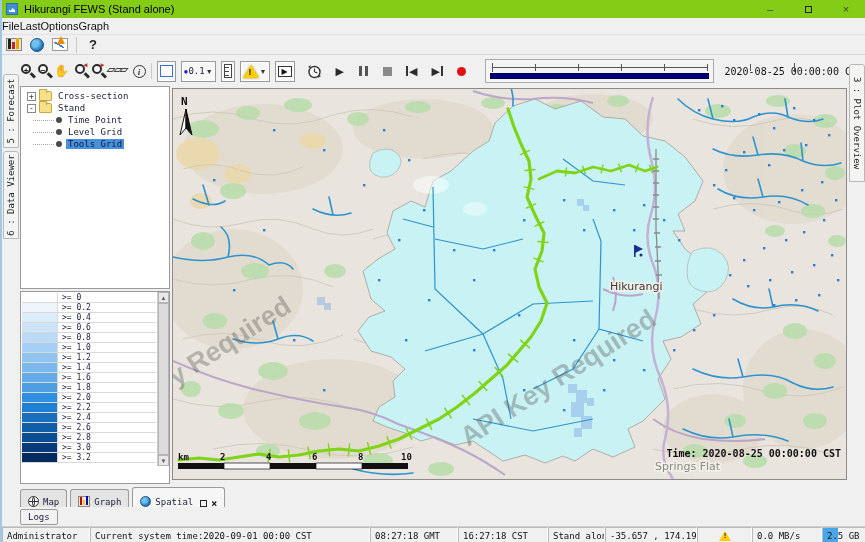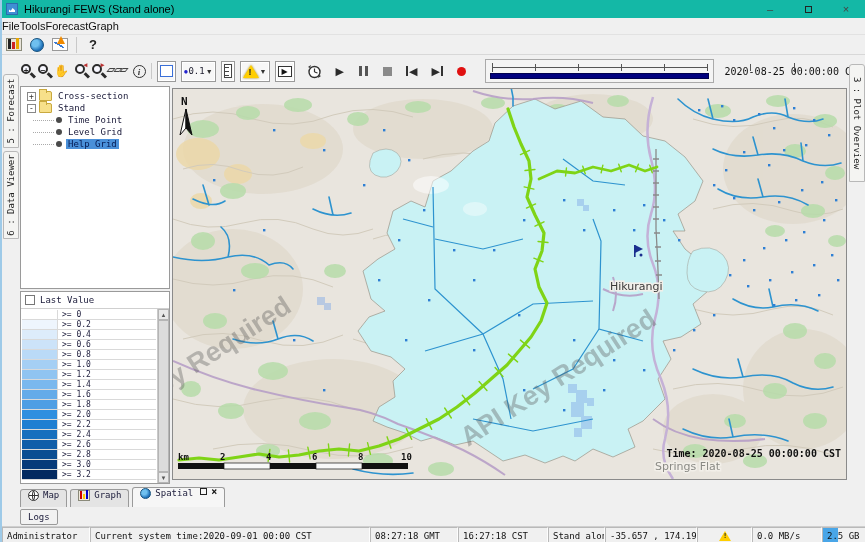--- a/index.html
+++ b/index.html
@@ -4,21 +4,21 @@
 <style>
   * { margin:0; padding:0; box-sizing:border-box; }
   html,body { width:865px; height:542px; overflow:hidden; }
   body {
     font-family:"Liberation Sans", sans-serif;
     font-size:12px; background:#f0f0f0; color:#111;
     border-left:2px solid #9ecae8; position:relative;
   }
 
   
-  .titlebar { height:18px; background:#14b8a6; display:flex; align-items:center; padding-left:4px; }
+  .titlebar { height:18px; background:#84cc16; display:flex; align-items:center; padding-left:4px; }
   .app-icon { width:12px; height:12px; border:1px solid #2a6db0; background:#3f8fd4; margin-right:6px; position:relative; }
   .app-icon::after { content:""; position:absolute; left:2px; right:2px; bottom:2px; height:4px; background:#fff; clip-path:polygon(0 100%,0 40%,30% 70%,60% 0,100% 55%,100% 100%); }
   .title-text { font-size:11px; color:#000; }
   .win-controls { margin-left:auto; display:flex; height:18px; }
   .win-btn { width:38px; text-align:center; font-size:11px; color:#444; line-height:18px; }
   
   .menubar { height:17px; background:#f0f0f0; display:flex; align-items:center; border-bottom:1px solid #e2e2e2; }
   .menu-item { padding:0 0; font-size:11px; color:#111; }
   
   .toolbar1 { height:20px; background:#f0f0f0; display:flex; align-items:center; gap:8px; padding-left:4px; border-bottom:1px solid #d8d8d8; }
@@ -87,21 +87,21 @@
   .legend-sb { position:absolute; right:0; top:0; width:12px; height:100%; background:#f0f0f0; border-left:1px solid #c9c9c9; }
   .sb-btn { height:11px; border:1px solid #b5b5b5; background:#e8e8e8; font-size:6px; text-align:center; line-height:10px; color:#555; }
   .sb-thumb { position:absolute; left:0; right:0; top:11px; bottom:11px; background:#dcdcdc; border:1px solid #b5b5b5; }
 
   
   .map-panel { position:absolute; left:170px; top:88px; width:675px; height:392px; border:1px solid #8a8a8a; background:#e9e5de; overflow:hidden; }
   .map-panel svg { display:block; }
 
   
   .bottom-tabs { position:absolute; left:18px; top:487px; height:20px; display:flex; align-items:flex-end; gap:3px; }
-  .btab { height:18px; display:flex; align-items:flex-start; gap:4px; padding:0 7px; border:1px solid #9a9a9a; border-bottom:none; border-radius:3px 3px 0 0; background:#e4e4e4; font-family:"DejaVu Sans Mono",monospace; font-size:9px; color:#1b1b3a; }
+  .btab { height:18px; display:flex; align-items:flex-end; gap:4px; padding:0 7px; border:1px solid #9a9a9a; border-bottom:none; border-radius:3px 3px 0 0; background:#e4e4e4; font-family:"DejaVu Sans Mono",monospace; font-size:9px; color:#1b1b3a; }
   .btab.active { background:#f6f6f6; height:20px; }
   .mini-globe { width:11px; height:11px; border-radius:50%; background:radial-gradient(circle at 35% 35%, #6fc0ef 0 30%, #1d6fb8 70%); border:1px solid #14517e; }
   .wire-globe { width:11px; height:11px; border-radius:50%; border:1px solid #333; position:relative; background:#fff; }
   .wire-globe::before { content:""; position:absolute; inset:0 3px; border:1px solid #333; border-radius:50%; }
   .wire-globe::after { content:""; position:absolute; left:0; right:0; top:4px; border-top:1px solid #333; }
   .mini-bars { display:flex; align-items:flex-end; gap:1px; height:11px; padding:1px; background:#efe9da; border:1px solid #8a8a7a; }
   .mini-bars i { display:block; width:2px; }
   .mini-bars i:nth-child(1){ height:8px; background:#c00; }
   .mini-bars i:nth-child(2){ height:5px; background:#fc0; }
   .mini-bars i:nth-child(3){ height:9px; background:#00c; }
@@ -141,22 +141,22 @@
   <span class="title-text">Hikurangi FEWS  (Stand alone)</span>
   <div class="win-controls">
     <span class="win-btn">–</span>
     <span class="win-btn"><span class="tab-sq" style="display:inline-block"></span></span>
     <span class="win-btn">×</span>
   </div>
 </div>
 
 <div class="menubar">
   <span class="menu-item">File</span>
-  <span class="menu-item">Tools</span>
-  <span class="menu-item">Forecast</span>
+  <span class="menu-item">Last</span>
+  <span class="menu-item">Options</span>
   <span class="menu-item">Graph</span>
 </div>
 
 <div class="toolbar1">
   <span class="tb1-icon icon-bars">
       <i></i>
       <i></i>
       <i></i>
     </span>
   <span class="icon-globe"></span>
@@ -280,29 +280,25 @@
       <span class="lbl">Time Point</span>
     </div>
     <div class="tree-row">
       <span class="leafpad"></span>
       <span class="bullet"></span>
       <span class="lbl">Level Grid</span>
     </div>
     <div class="tree-row selected">
       <span class="leafpad"></span>
       <span class="bullet"></span>
-      <span class="lbl">Help Grid</span>
+      <span class="lbl">Tools Grid</span>
     </div>
   </div>
 
 <div class="legend-panel">
-  <div class="legend-head">
-    <span class="cb"></span>
-    <span>Last Value</span>
-  </div>
   <div class="legend-body">
     <div class="legend-rows" id="legend-rows">
         <div class="legend-row">
           <span class="sw" style="background: rgb(255, 255, 255);"></span>
           <span class="lv">&gt;= 0</span>
         </div>
         <div class="legend-row">
           <span class="sw" style="background: rgb(238, 245, 253);"></span>
           <span class="lv">&gt;= 0.2</span>
         </div>

